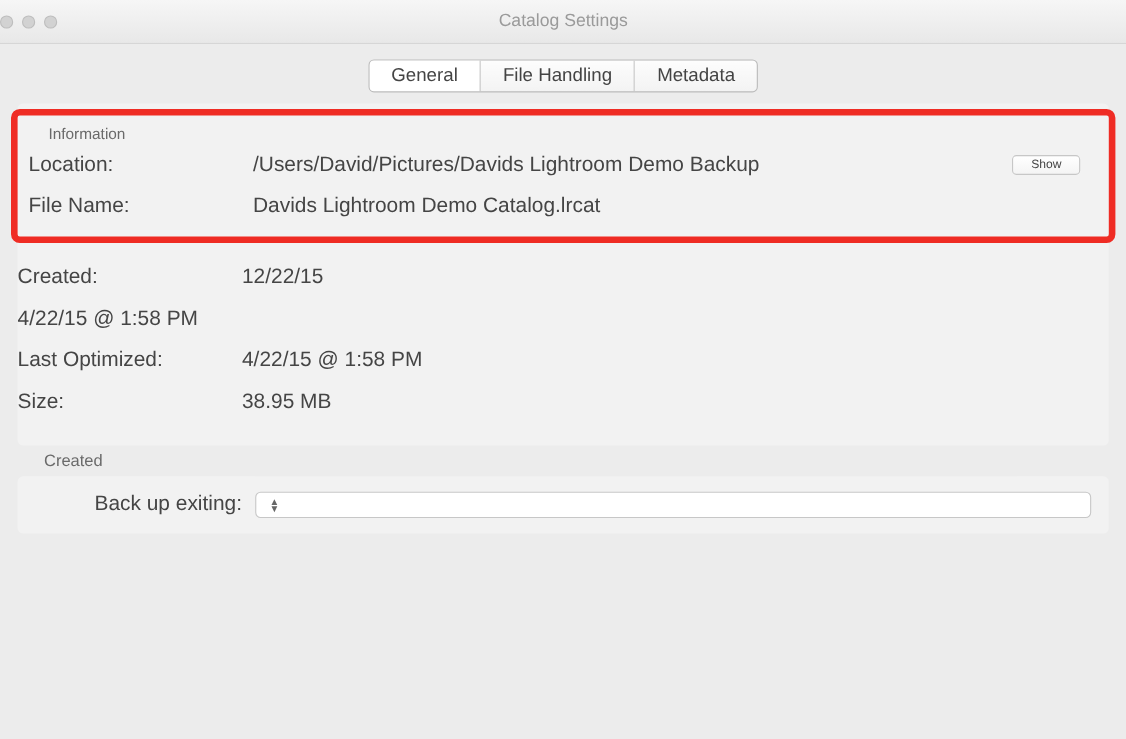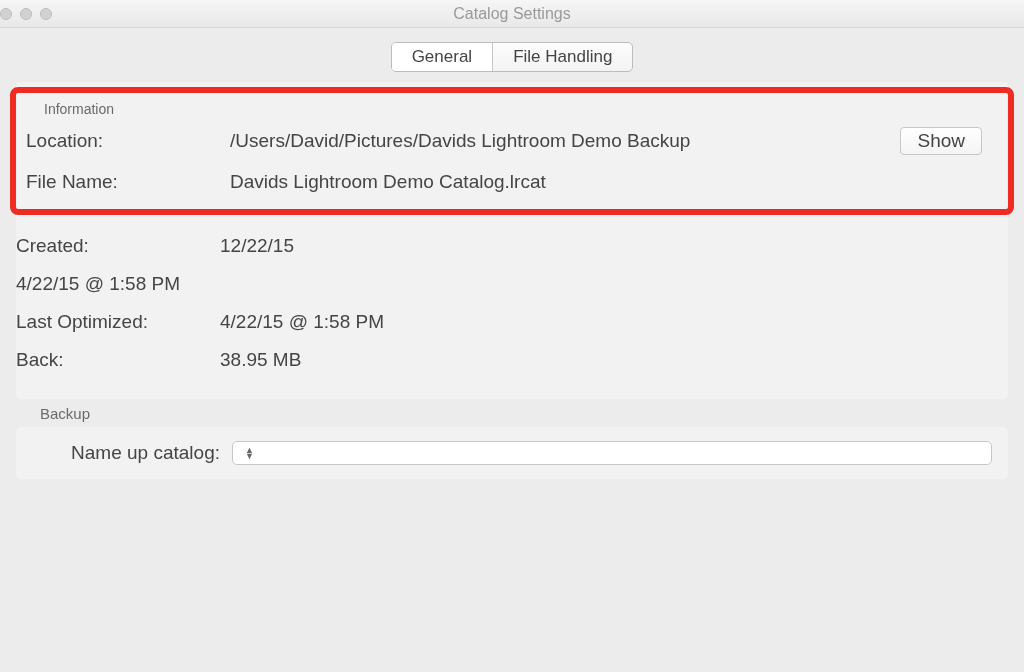--- a/index.html
+++ b/index.html
@@ -6,21 +6,21 @@
   body {
     font-family: -apple-system, "Helvetica Neue", Helvetica, Arial, sans-serif;
     background: #ececec;
     width: 1024px;
     height: 672px;
     overflow: hidden;
     color: #333;
     font-size: 18px;
   }
   .titlebar {
-    height: 28px;
+    height: 40px;
     display: flex;
     align-items: center;
     position: relative;
     background: linear-gradient(#f6f6f6,#e8e8e8);
     border-bottom: 1px solid #d6d6d6;
   }
   .traffic {
     display: flex; gap: 8px; align-items: center;
   }
   .traffic .dot {
@@ -96,21 +96,21 @@
     padding-right: 12px;
   }
   .row .value {
     flex: 1;
   }
   .row .btn {
     background: linear-gradient(#ffffff,#f4f4f4);
     border: 1px solid #c7c7c7;
     border-radius: 4px;
     padding: 2px 16px;
-    font-size: 19px;
+    font-size: 11px;
     color: #444;
     cursor: default;
     margin-right: 6px;
   }
   .lower-rows {
     padding: 2px 10px 0 0;
   }
   .backup-row {
     display: flex;
     align-items: center;
@@ -150,20 +150,21 @@
   </div>
   <div class="title">Catalog Settings</div>
 </div>
 
 <div class="content">
 
   <div class="segmented">
     <div class="segmented-inner">
       <div class="seg-item active">General</div>
       <div class="seg-item">File Handling</div>
+      <div class="seg-item">Metadata</div>
     </div>
   </div>
 
   <div class="panel information">
     <div class="hl-wrap">
       <span class="panel-label">Information</span>
 
       <div class="row">
         <div class="label">Location:</div>
         <div class="value">/Users/David/Pictures/Davids Lightroom Demo Backup</div>
@@ -182,31 +183,31 @@
         <div class="value">12/22/15</div>
       </div>
       <div class="row">
         <div class="value">4/22/15 @ 1:58 PM</div>
       </div>
       <div class="row">
         <div class="label">Last Optimized:</div>
         <div class="value">4/22/15 @ 1:58 PM</div>
       </div>
       <div class="row">
-        <div class="label">Back:</div>
+        <div class="label">Size:</div>
         <div class="value">38.95 MB</div>
       </div>
     </div>
   </div>
 
   <div style="position:relative; margin-top:28px;">
-    <span style="position:absolute; top:-22px; left:24px; font-size:15px; color:#6a6a6a;">Backup</span>
+    <span style="position:absolute; top:-22px; left:24px; font-size:15px; color:#6a6a6a;">Created</span>
     <div class="panel" style="padding:14px 16px;">
       <div class="backup-row">
-        <div class="label">Name up catalog:</div>
+        <div class="label">Back up exiting:</div>
         <div class="select">
           <span class="caret">
             <span>▲</span>
               <span>▼</span>
           </span>
         </div>
       </div>
     </div>
   </div>
 

